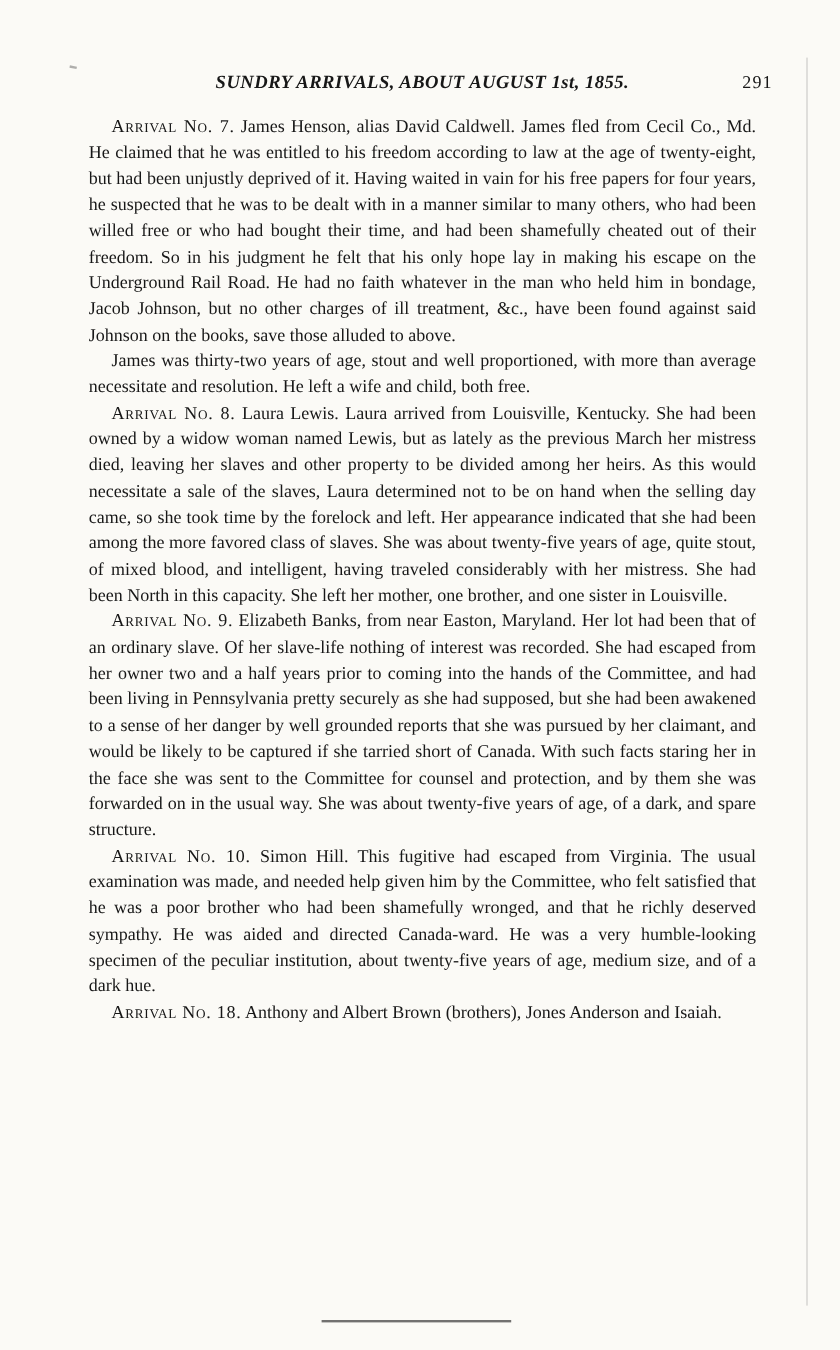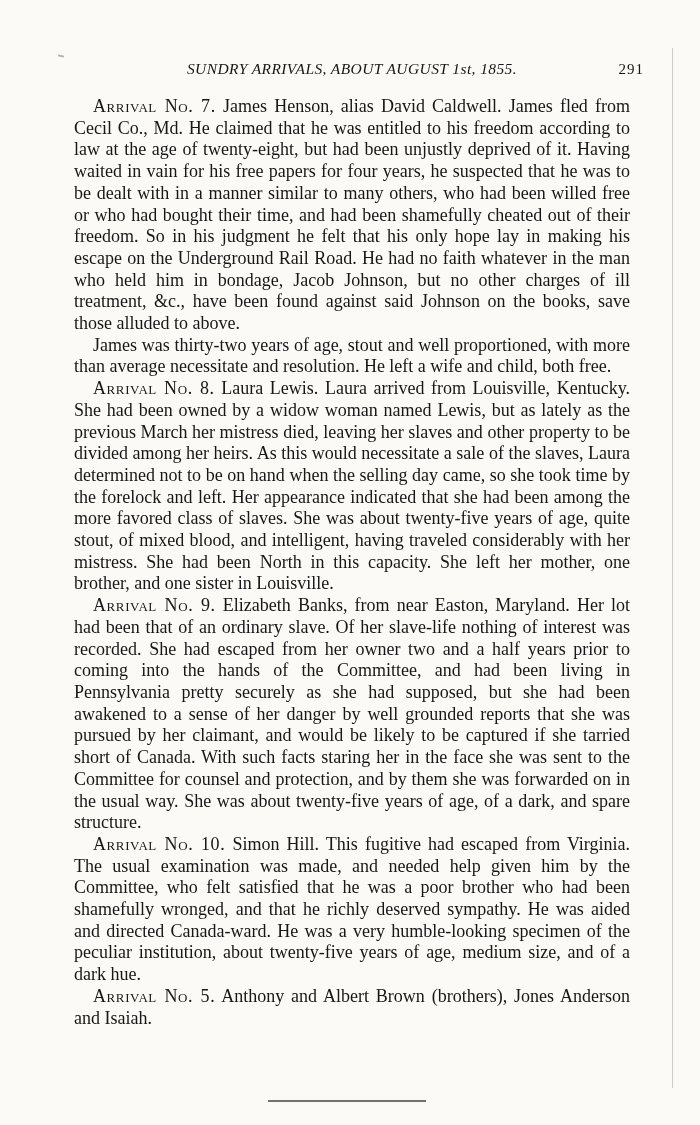--- a/index.html
+++ b/index.html
@@ -21,35 +21,35 @@
   }
   .header {
     position: relative;
     text-align: center;
     margin-bottom: 14px;
     height: 22px;
   }
   .running-title {
     display: inline-block;
     font-style: italic;
-    font-weight: normal;
+    font-weight: bold;
     font-size: 15.5px;
     letter-spacing: 0.4px;
     white-space: nowrap;
   }
   .page-number {
     position: absolute;
     right: -14px;
     top: 1px;
     font-size: 15px;
     letter-spacing: 1px;
     font-weight: normal;
   }
   .body-text {
-    font-size: 18px;
+    font-size: 15px;
     line-height: 21.7px;
     text-align: justify;
   }
   .para {
     margin: 0;
     text-indent: 19px;
   }
   .lead {
     font-variant: small-caps;
     letter-spacing: 0.6px;
@@ -98,20 +98,20 @@
     <p class="para"><span class="lead">Arrival No. 7.</span> <span>James Henson, alias David Caldwell.  James fled from Cecil Co., Md.  He claimed that he was entitled to his freedom according to law at the age of twenty-eight, but had been unjustly deprived of it.  Having waited in vain for his free papers for four years, he suspected that he was to be dealt with in a manner similar to many others, who had been willed free or who had bought their time, and had been shamefully cheated out of their freedom.  So in his judgment he felt that his only hope lay in making his escape on the Underground Rail Road.  He had no faith whatever in the man who held him in bondage, Jacob Johnson, but no other charges of ill treatment, &amp;c., have been found against said Johnson on the books, save those alluded to above.</span></p>
 
     <p class="para"><span class="lead"></span> <span>James was thirty-two years of age, stout and well proportioned, with more than average necessitate and resolution.  He left a wife and child, both free.</span></p>
 
     <p class="para"><span class="lead">Arrival No. 8.</span> <span>Laura Lewis.  Laura arrived from Louisville, Kentucky.  She had been owned by a widow woman named Lewis, but as lately as the previous March her mistress died, leaving her slaves and other property to be divided among her heirs.  As this would necessitate a sale of the slaves, Laura determined not to be on hand when the selling day came, so she took time by the forelock and left.  Her appearance indicated that she had been among the more favored class of slaves.  She was about twenty-five years of age, quite stout, of mixed blood, and intelligent, having traveled considerably with her mistress.  She had been North in this capacity.  She left her mother, one brother, and one sister in Louisville.</span></p>
 
     <p class="para"><span class="lead">Arrival No. 9.</span> <span>Elizabeth Banks, from near Easton, Maryland.  Her lot had been that of an ordinary slave.  Of her slave-life nothing of interest was recorded.  She had escaped from her owner two and a half years prior to coming into the hands of the Committee, and had been living in Pennsylvania pretty securely as she had supposed, but she had been awakened to a sense of her danger by well grounded reports that she was pursued by her claimant, and would be likely to be captured if she tarried short of Canada.  With such facts staring her in the face she was sent to the Committee for counsel and protection, and by them she was forwarded on in the usual way.  She was about twenty-five years of age, of a dark, and spare structure.</span></p>
 
     <p class="para"><span class="lead">Arrival No. 10.</span> <span>Simon Hill.  This fugitive had escaped from Virginia. The usual examination was made, and needed help given him by the Committee, who felt satisfied that he was a poor brother who had been shamefully wronged, and that he richly deserved sympathy.  He was aided and directed Canada-ward.  He was a very humble-looking specimen of the peculiar institution, about twenty-five years of age, medium size, and of a dark hue.</span></p>
 
-    <p class="para"><span class="lead">Arrival No. 5.</span> <span>Anthony and Albert Brown (brothers), Jones Anderson and Isaiah.</span></p>
+    <p class="para"><span class="lead">Arrival No. 18.</span> <span>Anthony and Albert Brown (brothers), Jones Anderson and Isaiah.</span></p>
 
   </div>
 
   <div class="edge-line"></div>
   <div class="bottom-rule"></div>
 
 </div>
 
 </body></html>

